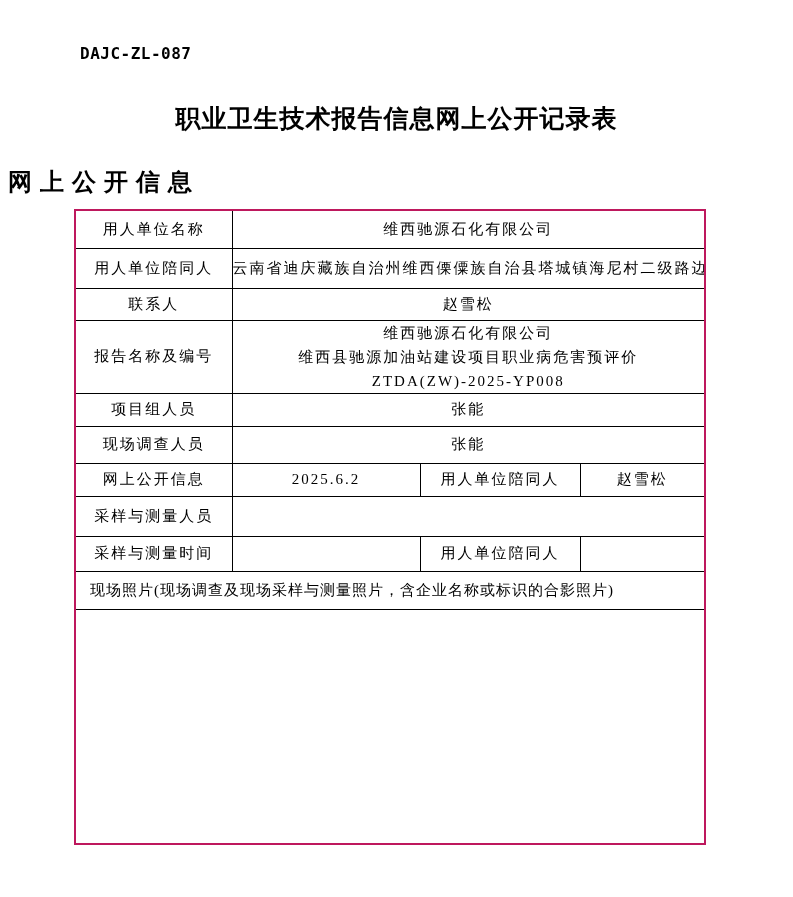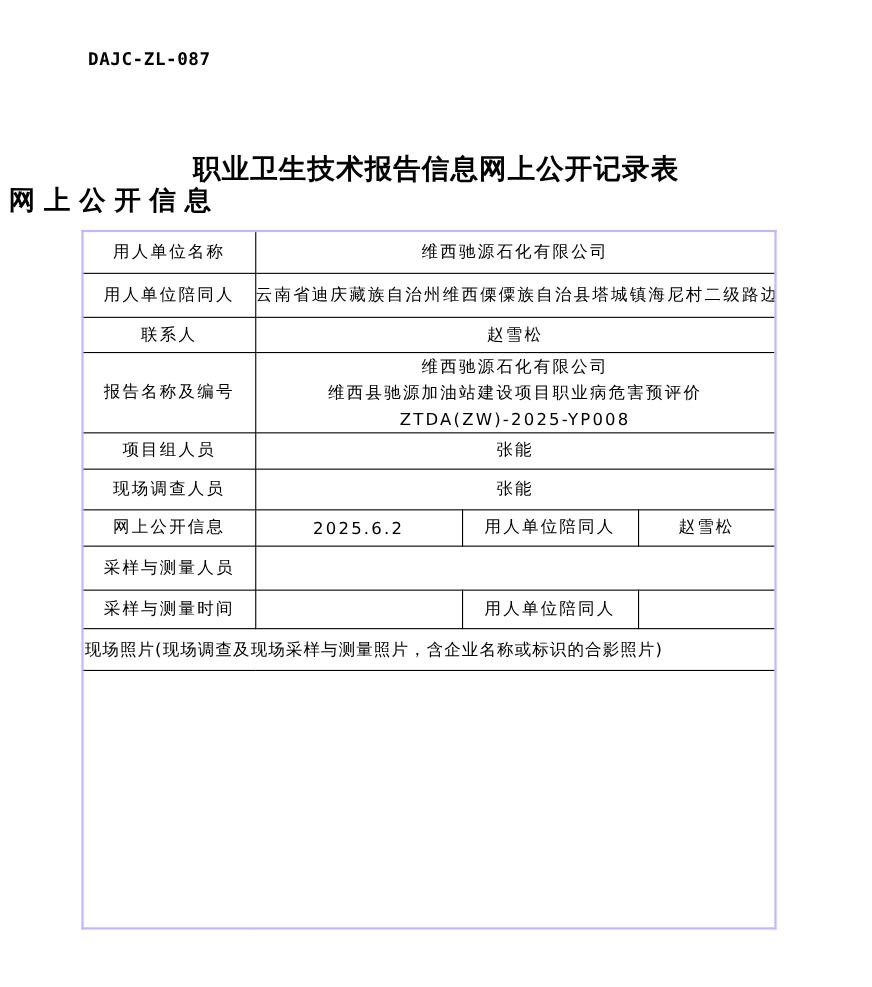--- a/index.html
+++ b/index.html
@@ -27,57 +27,57 @@
   }
   .title {
     position: absolute;
     top: 102px;
     left: 0;
     width: 100%;
     text-align: center;
     font-weight: bold;
     font-size: 25px;
     letter-spacing: 1px;
-    margin-top: 35px;
   }
   .subtitle {
     position: absolute;
     top: 166px;
     left: 0;
     width: 100%;
     font-weight: bold;
     font-size: 24px;
     letter-spacing: 8px;
     text-indent: 8px;
   }
   table.form-table {
     position: absolute;
     left: 74px;
     top: 209px;
     border-collapse: collapse;
     table-layout: fixed;
     width: 632px;
-    border: 2px solid #c4b5fd;
+    border: 2px solid #be185d;
     font-size: 15px;
+    font-family: Liberation Serif, serif;
   }
   table.form-table td {
     border: 1px solid #000000;
     text-align: center;
     vertical-align: middle;
     padding: 0;
     letter-spacing: 2px;
     overflow: hidden;
     white-space: nowrap;
   }
   table.form-table td.label-cell {
     letter-spacing: 2px;
   }
   table.form-table td.photos-label-cell {
     text-align: left;
-    padding-left: 1px;
+    padding-left: 14px;
     letter-spacing: 1px;
   }
   .report-line {
     line-height: 24px;
   }
   td.empty-cell { }
 </style>
 </head>
 <body>
 

